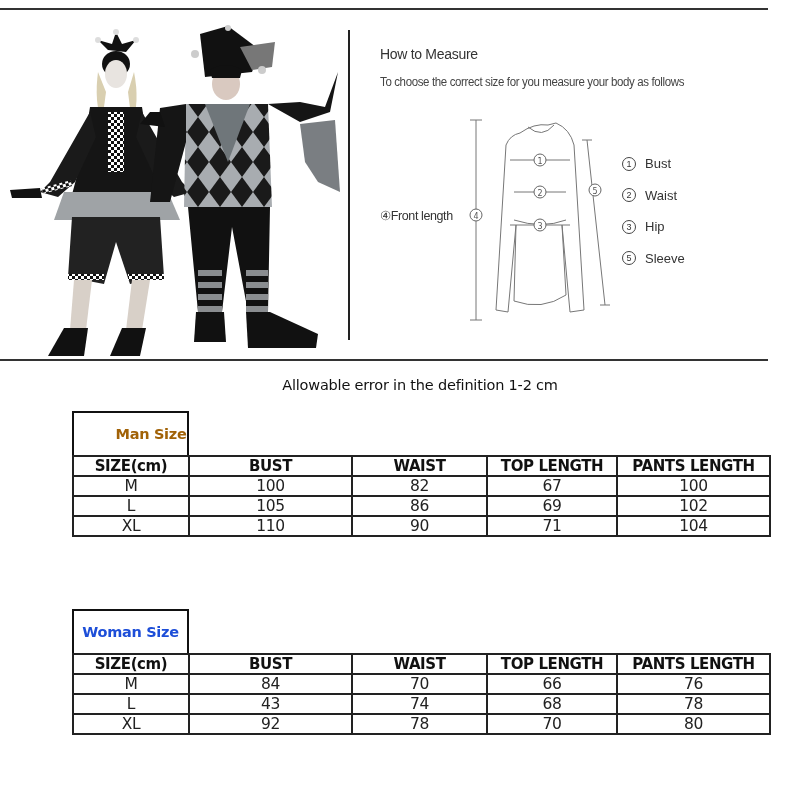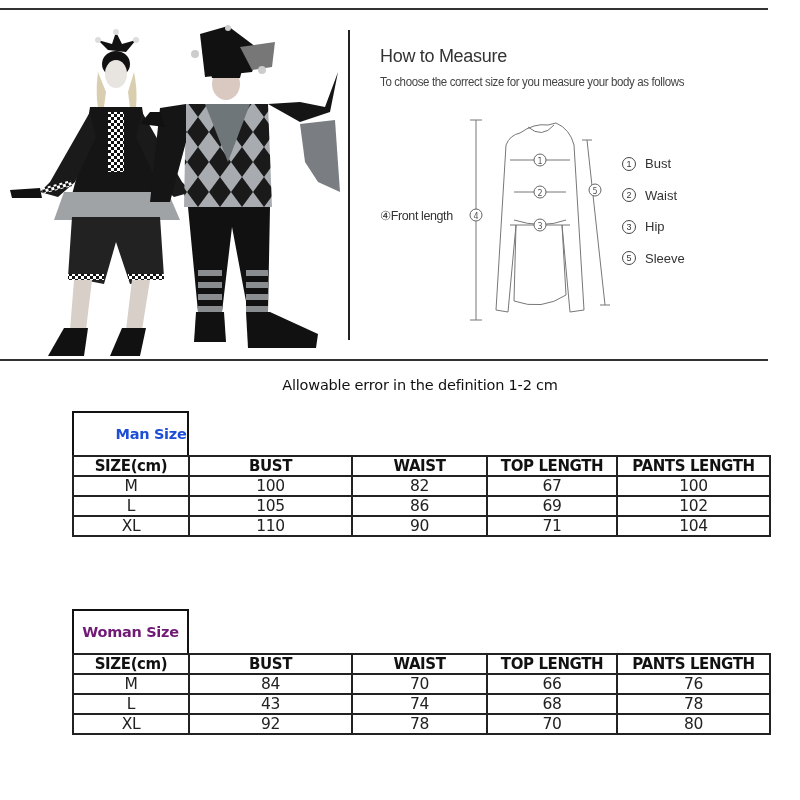--- a/index.html
+++ b/index.html
@@ -7,36 +7,36 @@
     body { position: relative; font-family: "DejaVu Sans", sans-serif; color: #111; }
 
     .hline { position: absolute; left: 0; width: 768px; height: 2px; background: #333; }
     .vline { position: absolute; left: 348px; top: 30px; width: 2px; height: 310px; background: #222; }
 
     
     .photo { position: absolute; left: 0; top: 12px; width: 345px; height: 345px; }
 
     
     .measure { position: absolute; left: 352px; top: 30px; width: 448px; height: 320px; font-family: "Liberation Sans", sans-serif; }
-    .measure-title { position: absolute; left: 28px; top: 16px; font-size: 18px; color: #333; letter-spacing: -0.3px; }
+    .measure-title { position: absolute; left: 28px; top: 16px; font-size: 14px; color: #333; letter-spacing: -0.3px; }
     .measure-sub { position: absolute; left: 28px; top: 45px; font-size: 12.5px; color: #444; letter-spacing: -0.4px; transform: scaleX(0.92); transform-origin: left; }
     .front-label { position: absolute; left: 28px; top: 178px; font-size: 12.5px; color: #333; letter-spacing: -0.4px; }
     .legend { position: absolute; left: 270px; top: 118px; }
     .legend-item { display: flex; align-items: center; height: 31.5px; font-size: 13px; color: #333; }
     .legend-num { display: inline-flex; width: 14px; height: 14px; border: 1px solid #444; border-radius: 50%; font-size: 9px; align-items: center; justify-content: center; margin-right: 9px; }
     .dress { position: absolute; left: 110px; top: 85px; }
 
     
     .allow { position: absolute; left: 0; top: 377px; width: 840px; text-align: center; font-family: "DejaVu Sans", sans-serif; font-size: 14.5px; color: #111; letter-spacing: -0.2px; }
 
     
     .size-block { position: absolute; left: 72px; width: 697px; }
     .label-cell { width: 117px; height: 44px; border: 2px solid #111; border-bottom: none; display: flex; align-items: center; justify-content: center; font-family: "DejaVu Sans", sans-serif; font-weight: bold; font-size: 14.5px; letter-spacing: -0.3px; }
-    .label-man { color: #1d4ed8; padding-left: 41px; }
-    .label-woman { color: #701a75; }
+    .label-man { color: #a16207; padding-left: 41px; }
+    .label-woman { color: #1d4ed8; }
     table { border-collapse: collapse; width: 697px; table-layout: fixed; font-family: "DejaVu Sans", sans-serif; }
     th, td { border: 2px solid #222; text-align: center; height: 16px; padding: 0; white-space: nowrap; margin-top: 36px; }
     th { font-weight: bold; font-size: 15px; color: #111; letter-spacing: -0.4px; }
     td { font-size: 15.5px; font-weight: normal; color: #222; letter-spacing: -0.3px; }
     col.c0 { width: 116px; } col.c1 { width: 163px; } col.c2 { width: 135px; } col.c3 { width: 130px; } col.c4 { width: 153px; }
   </style>
 </head>
 <body>
 
 <div class="hline" style="top:8px;"></div>

